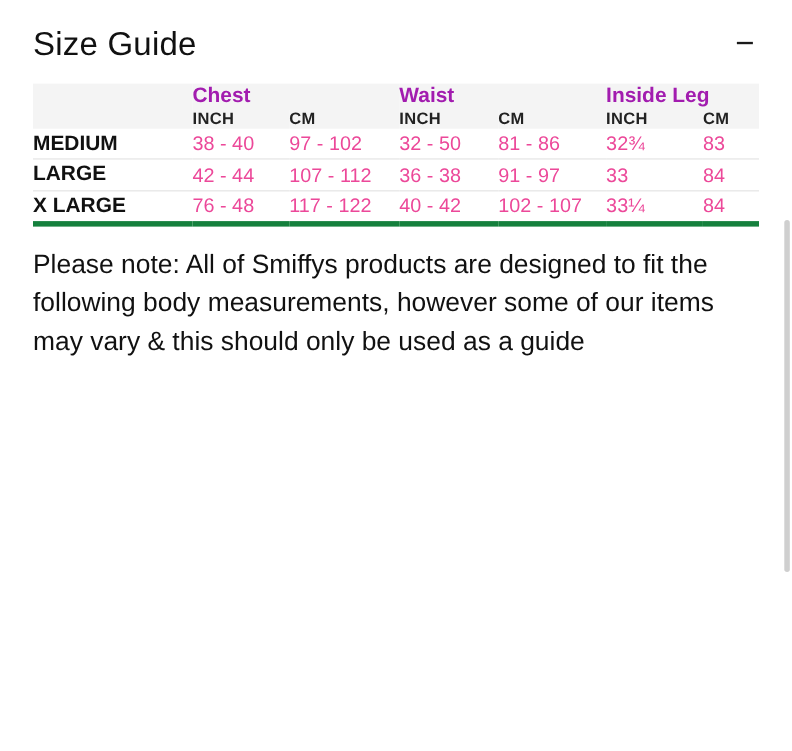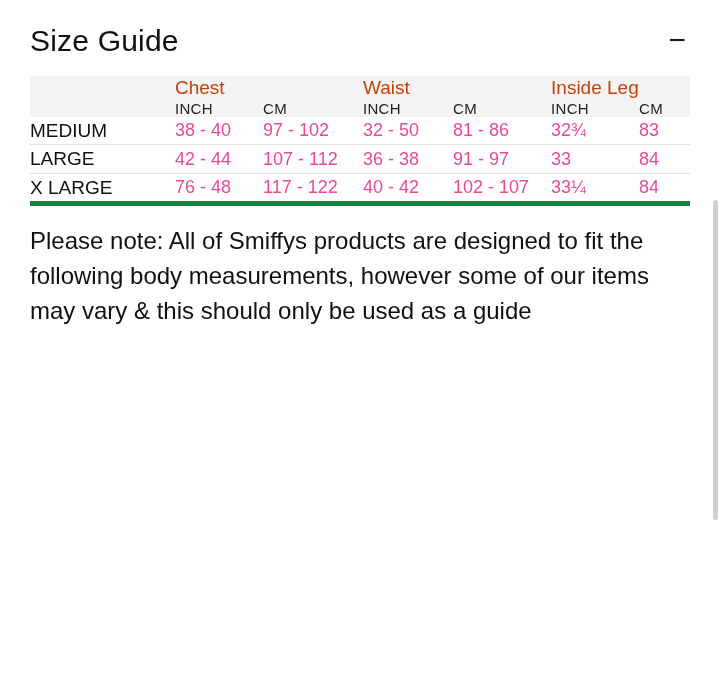--- a/index.html
+++ b/index.html
@@ -62,47 +62,47 @@
     vertical-align: middle;
     padding: 0;
   }
 
   
   .thead-grey tr td, .thead-grey tr th {
     background: #f4f4f4;
   }
   .grp-label {
     font-size: 19px;
-    font-weight: normal;
-    color: #c2410c;
+    font-weight: bold;
+    color: #a21caf;
     padding: 18px 0 6px 8px;
     line-height: 1.25;
   }
   .grp-blank {
     padding: 18px 0 6px 0;
   }
   .unit-label {
     font-size: 15px;
-    font-weight: 400;
+    font-weight: 700;
     color: #222222;
     padding: 4px 0 20px 8px;
     letter-spacing: 0.3px;
   }
 
   
   .body-row td {
     border-bottom: 1px solid #e2e2e2;
     padding: 16px 0 16px 0;
   }
   .body-row:last-child td {
     border-bottom: 5px solid #15803d;
   }
   .size-name {
     font-size: 19px;
-    font-weight: normal;
+    font-weight: bold;
     color: #111111;
     padding-left: 14px;
     line-height: 1.45;
   }
   .measure {
     font-size: 18px;
     font-weight: 400;
     color: #ec4899;
     padding-left: 8px;
     line-height: 1.5;

